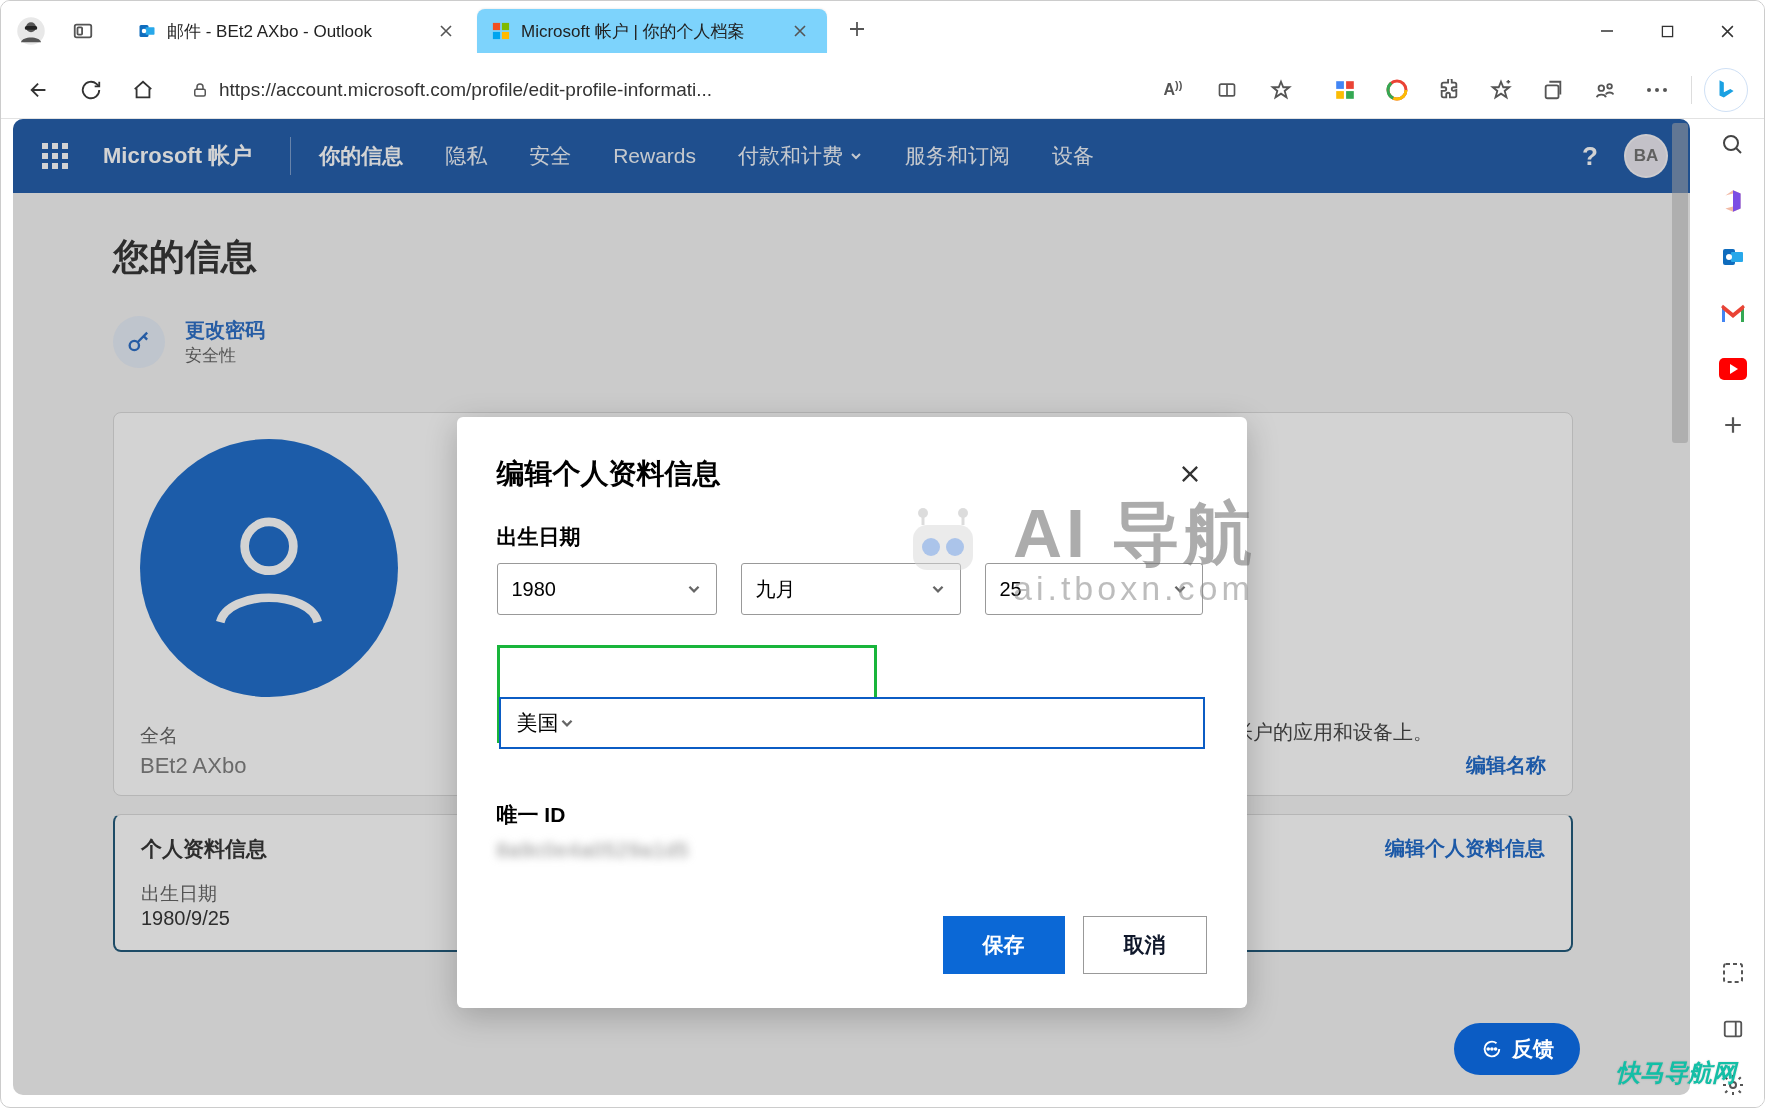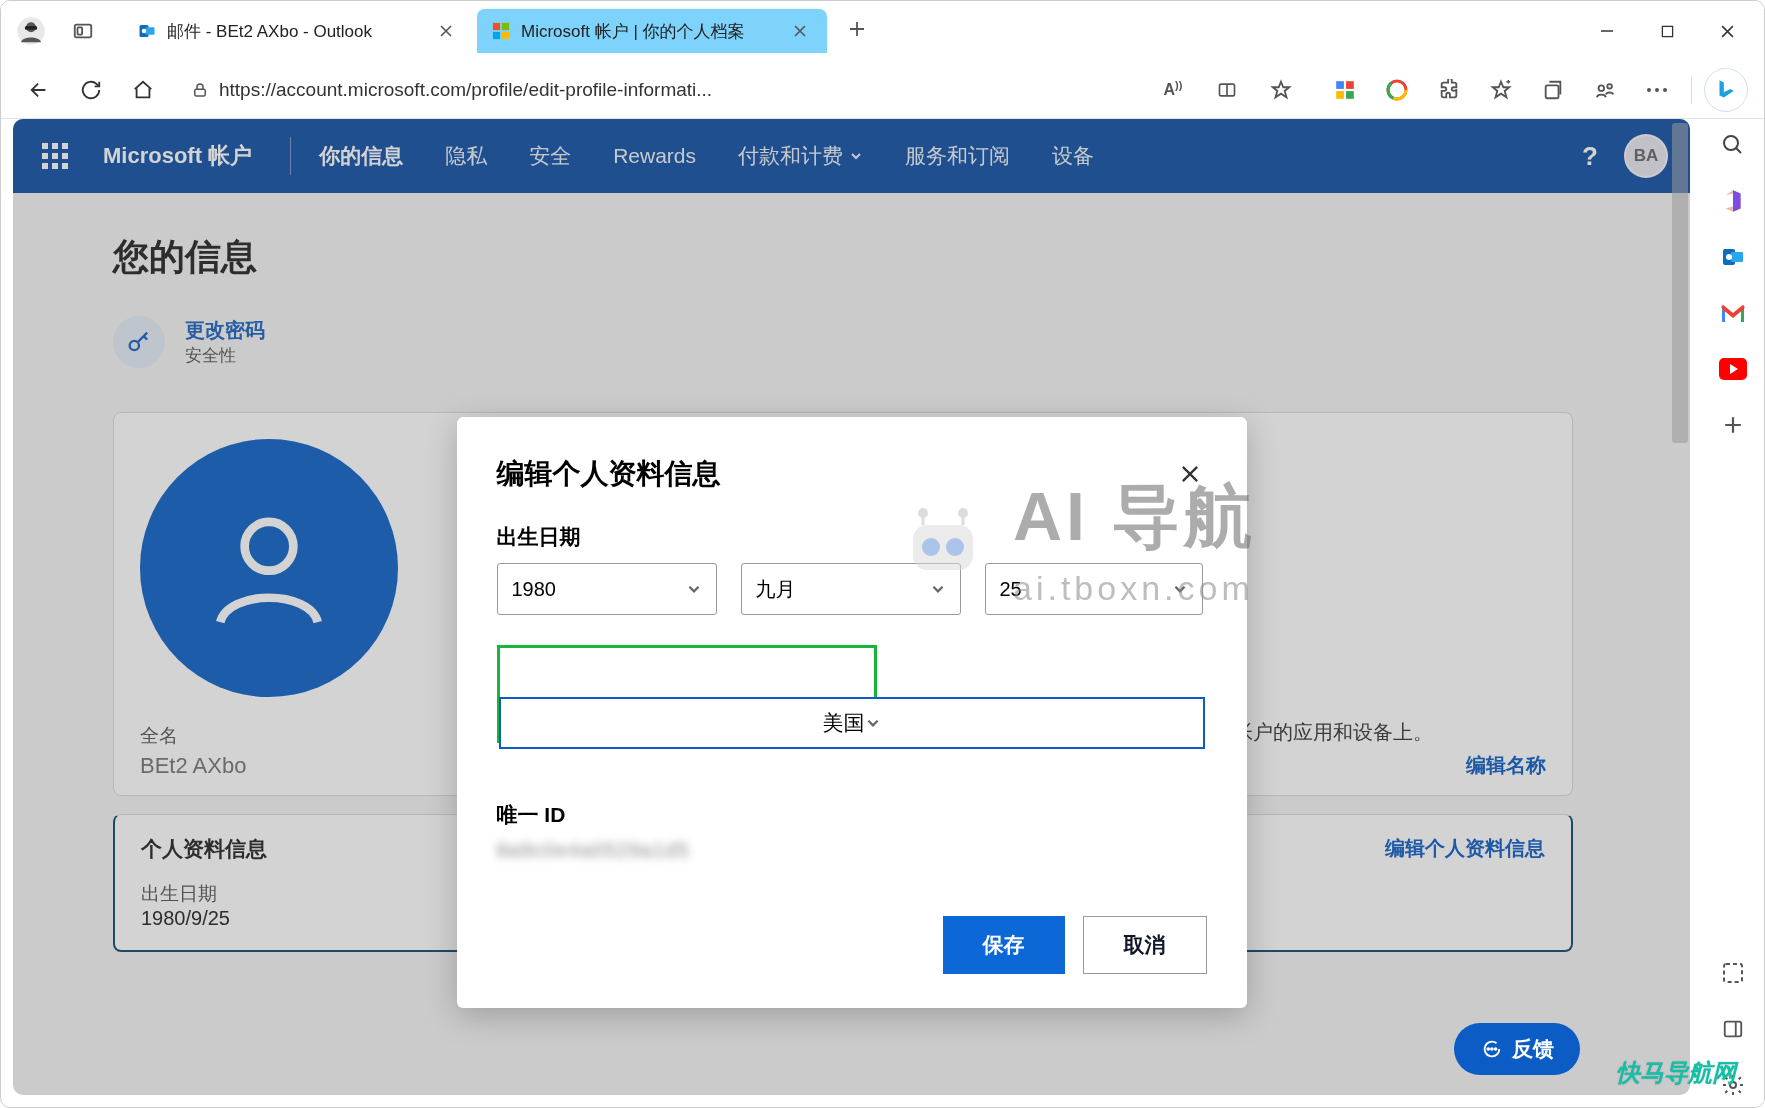--- a/index.html
+++ b/index.html
@@ -246,21 +246,21 @@
 }
 .select.year { width: 220px; }
 .select.month { width: 220px; }
 .select.day { width: 218px; }
 .chev { color: #555; }
 
 .region-box { border: 3px solid #18b53b; padding: 18px 16px 22px 16px; margin-bottom: 24px; width: 380px; }
 .region-box .mlabel { margin-bottom: 16px; }
 .region-select {
   width: 706px; height: 52px; border: 2px solid #0b5cc4;
-  display: flex; align-items: center; justify-content: center;
+  display: flex; align-items: center; justify-content: flex-start;
   padding: 0 16px; font-size: 21px; background: #fff;
   position: absolute;
 }
 
 .uid-label { font-size: 21px; font-weight: 700; margin-bottom: 10px; margin-top: 48px; }
 .uid-val { font-size: 20px; color: #888; filter: blur(4px); letter-spacing: 1px; }
 
 .modal-foot { display: flex; justify-content: flex-end; gap: 18px; margin-top: 54px; }
 .btn-primary {
   background: #0b68d6; color: #fff; border: none;
@@ -272,21 +272,21 @@
   font-size: 21px; font-weight: 600;
   padding: 14px 40px; cursor: pointer;
 }
 
 
 .wm-robot {
   position: absolute; left: 880px; top: 376px;
   opacity: 0.5; z-index: 25; pointer-events: none;
 }
 .wm-text {
-  position: absolute; left: 1000px; top: 353px;
+  position: absolute; left: 1000px; top: 370px;
   font-size: 68px; font-weight: 700; color: #6a6a6a;
   opacity: 0.55; z-index: 25; pointer-events: none;
   letter-spacing: 4px;
 }
 .wm-sub {
   position: absolute; left: 1000px; top: 450px;
   font-size: 34px; color: #888; opacity: 0.55;
   z-index: 25; pointer-events: none; letter-spacing: 4px;
 }
 .wm-bottom {

